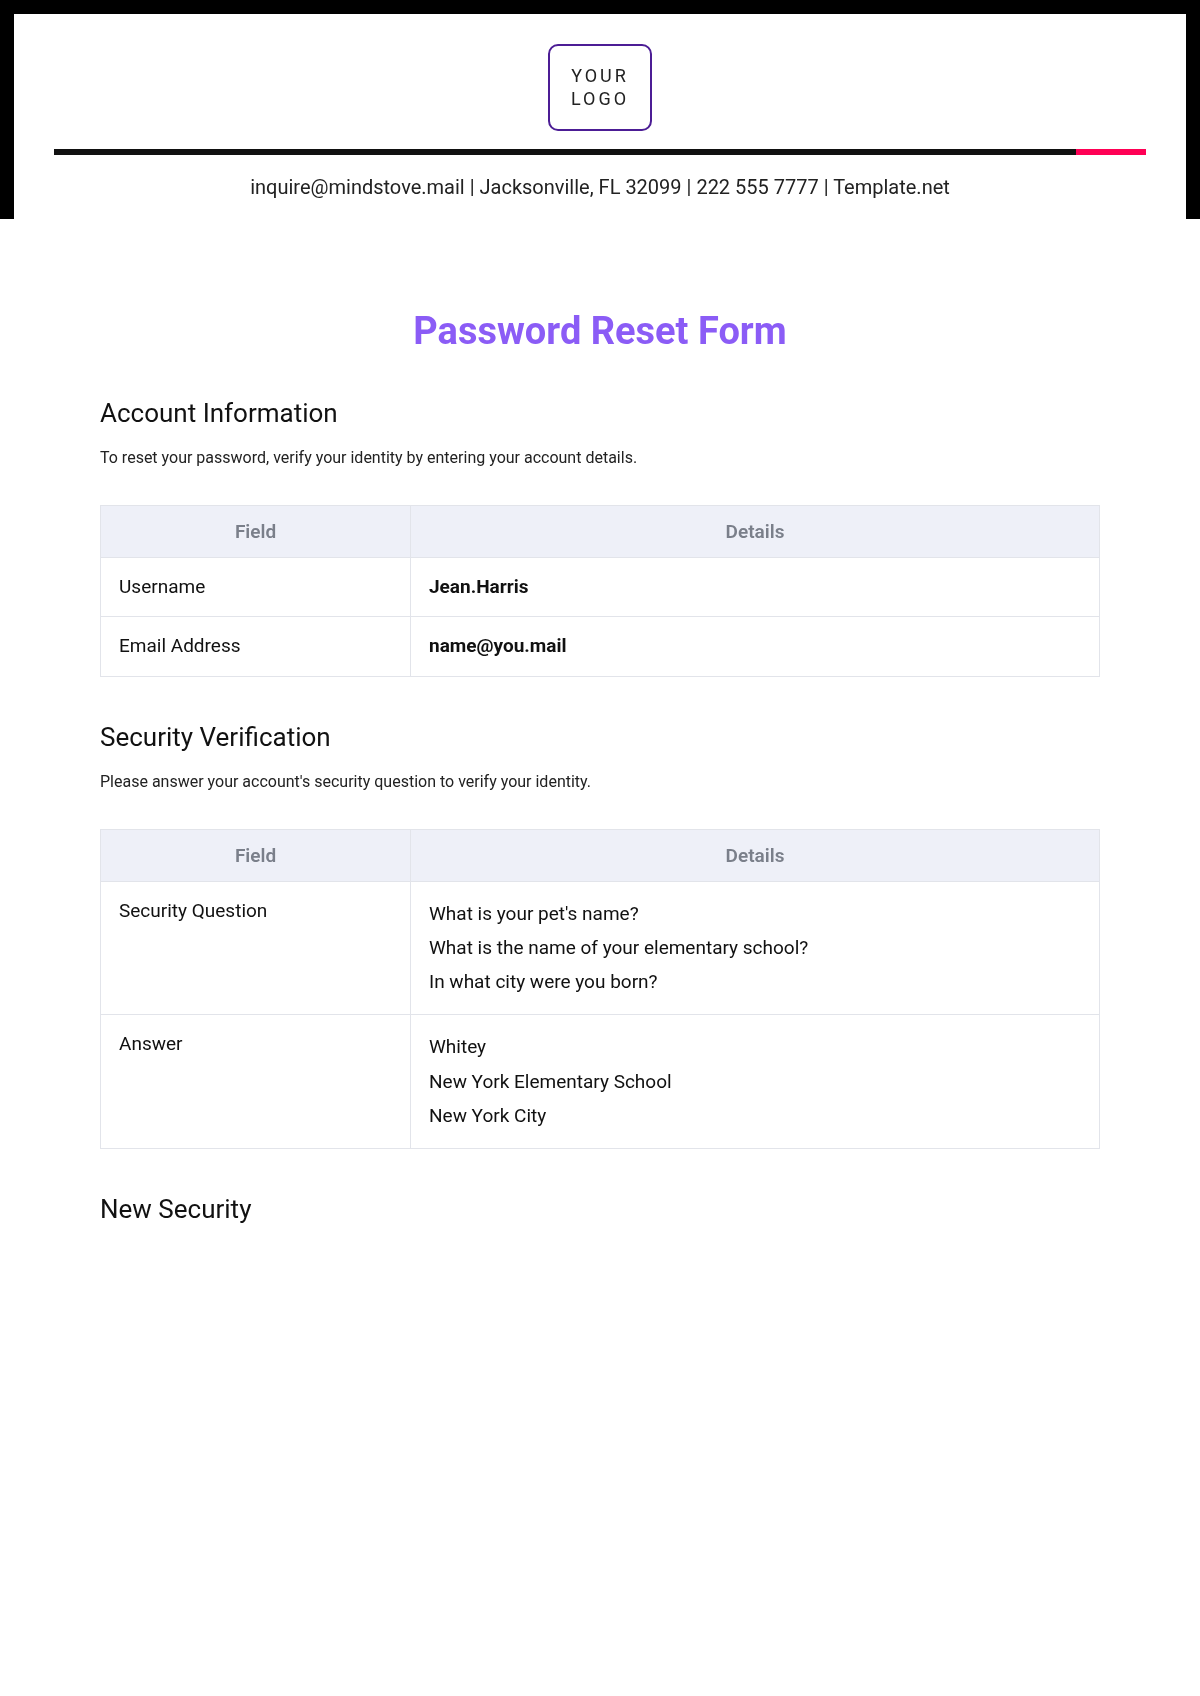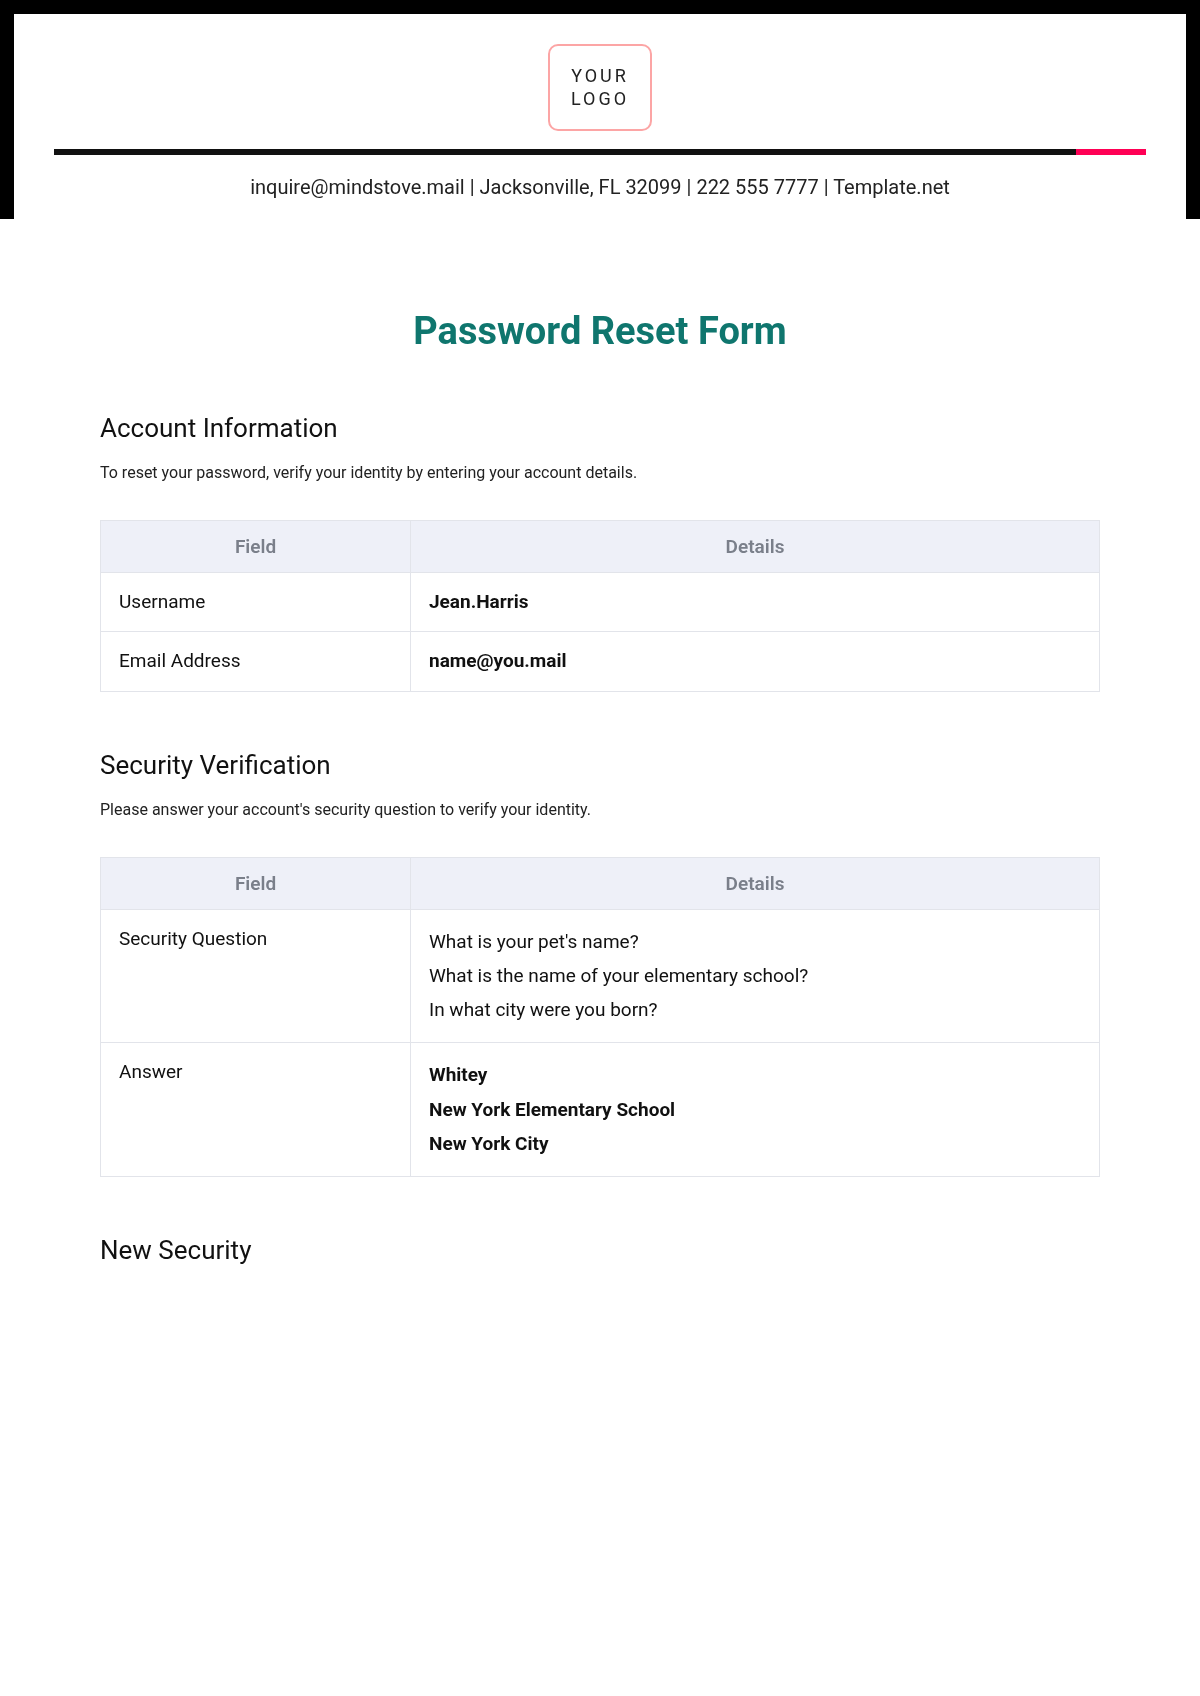--- a/index.html
+++ b/index.html
@@ -13,21 +13,21 @@
   .outer-frame {
     border: 14px solid #000;
     border-bottom: none;
     margin: 0;
     padding: 30px 40px 20px 40px;
     text-align: center;
     position: relative;
   }
   .logo-box {
     display: inline-block;
-    border: 2px solid #fca5a5;
+    border: 2px solid #4c1d95;
     border-radius: 10px;
     padding: 18px 21px;
     font-size: 18px;
     letter-spacing: 3px;
     line-height: 1.3;
     color: #222;
     margin-bottom: 18px;
   }
   .header-divider {
     height: 6px;
@@ -49,39 +49,39 @@
     color: #222;
     font-weight: 400;
   }
   .content {
     padding: 90px 100px 40px 100px;
   }
   .page-title {
     text-align: center;
     font-size: 38px;
     font-weight: 700;
-    color: #0f766e;
-    margin-bottom: 60px;
+    color: #8b5cf6;
+    margin-bottom: 45px;
   }
   .section-heading {
     font-size: 26px;
     font-weight: 400;
     color: #111;
     margin-bottom: 18px;
   }
   .section-desc {
     font-size: 16px;
     color: #222;
     margin-bottom: 35px;
     line-height: 1.5;
   }
   table {
     width: 100%;
     border-collapse: collapse;
-    margin-bottom: 58px;
+    margin-bottom: 45px;
   }
   th {
     background: #eef0f8;
     color: #7a7f8a;
     font-weight: 600;
     font-size: 19px;
     padding: 14px 18px;
     border: 1px solid #e2e4ea;
     text-align: center;
   }
@@ -95,21 +95,21 @@
   td.label {
     font-weight: 400;
     width: 310px;
   }
   td.value-bold {
     font-weight: 700;
     border-radius: 16px;
   }
   .multi-line { line-height: 1.7; }
   .multi-line div { margin: 2px 0; }
-  .bold { font-weight: 700; }
+  .bold { font-weight: 400; }
 </style>
 </head>
 <body>
 
 <div class="outer-frame">
   <div class="logo-box">
     <div>YOUR</div>
     <div>LOGO</div>
   </div>
   <div class="header-divider"></div>

